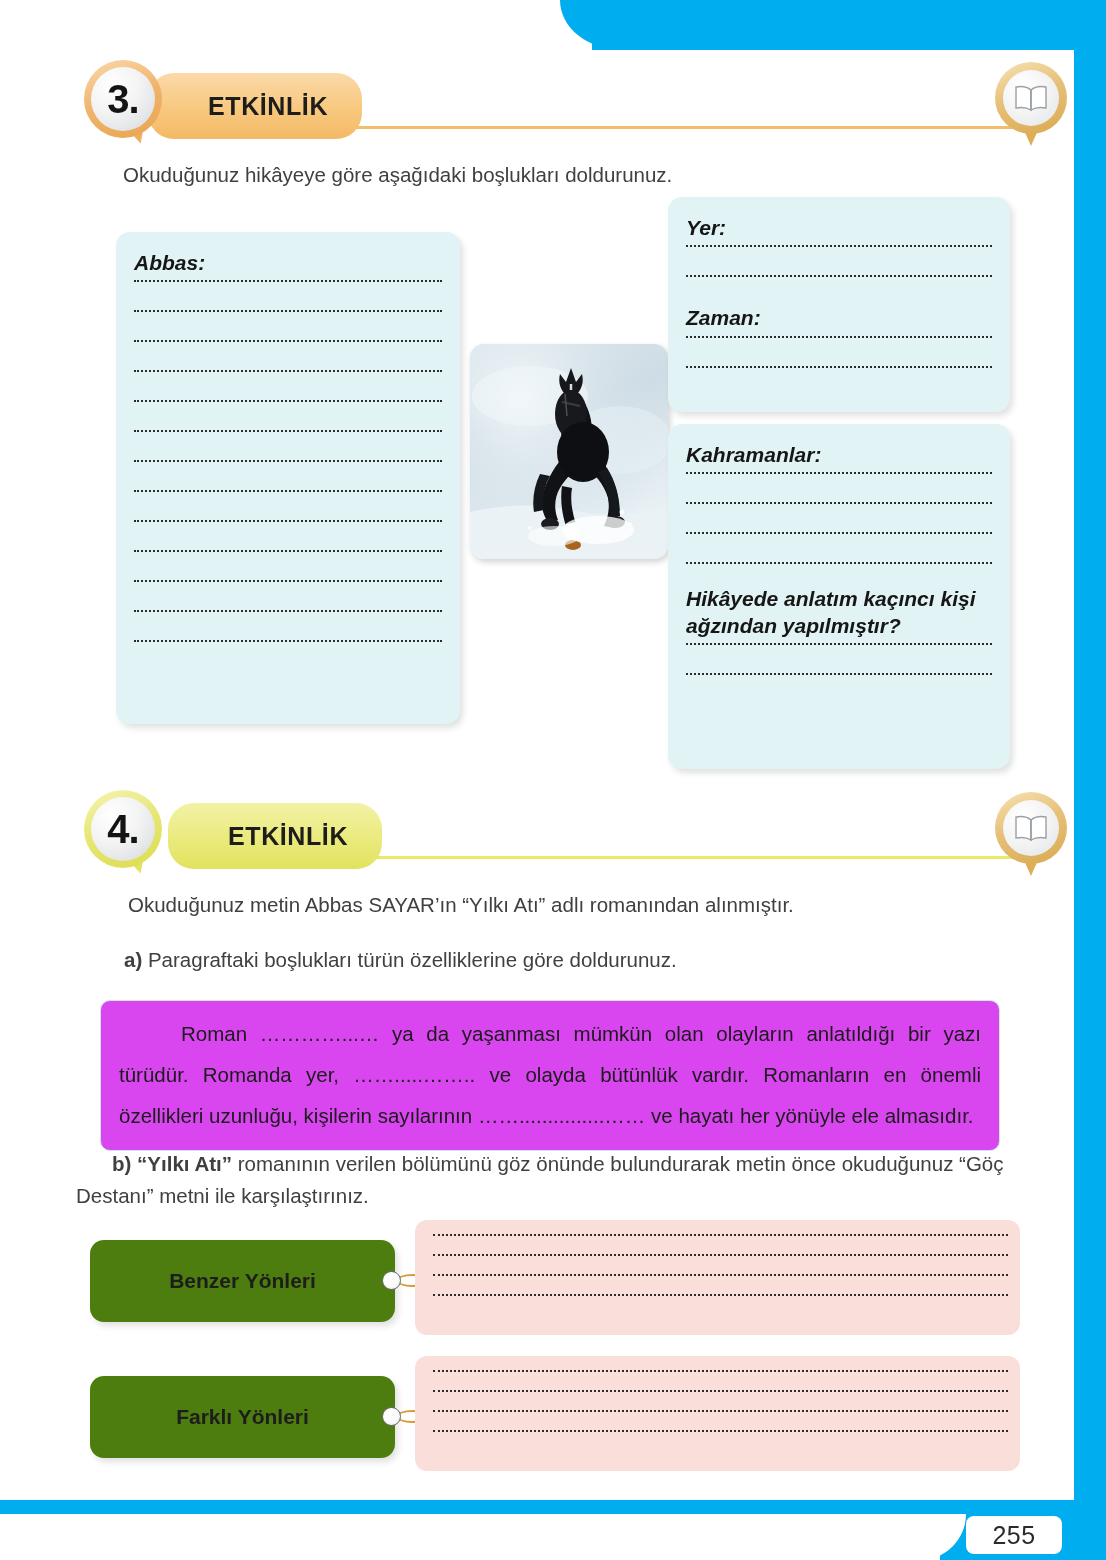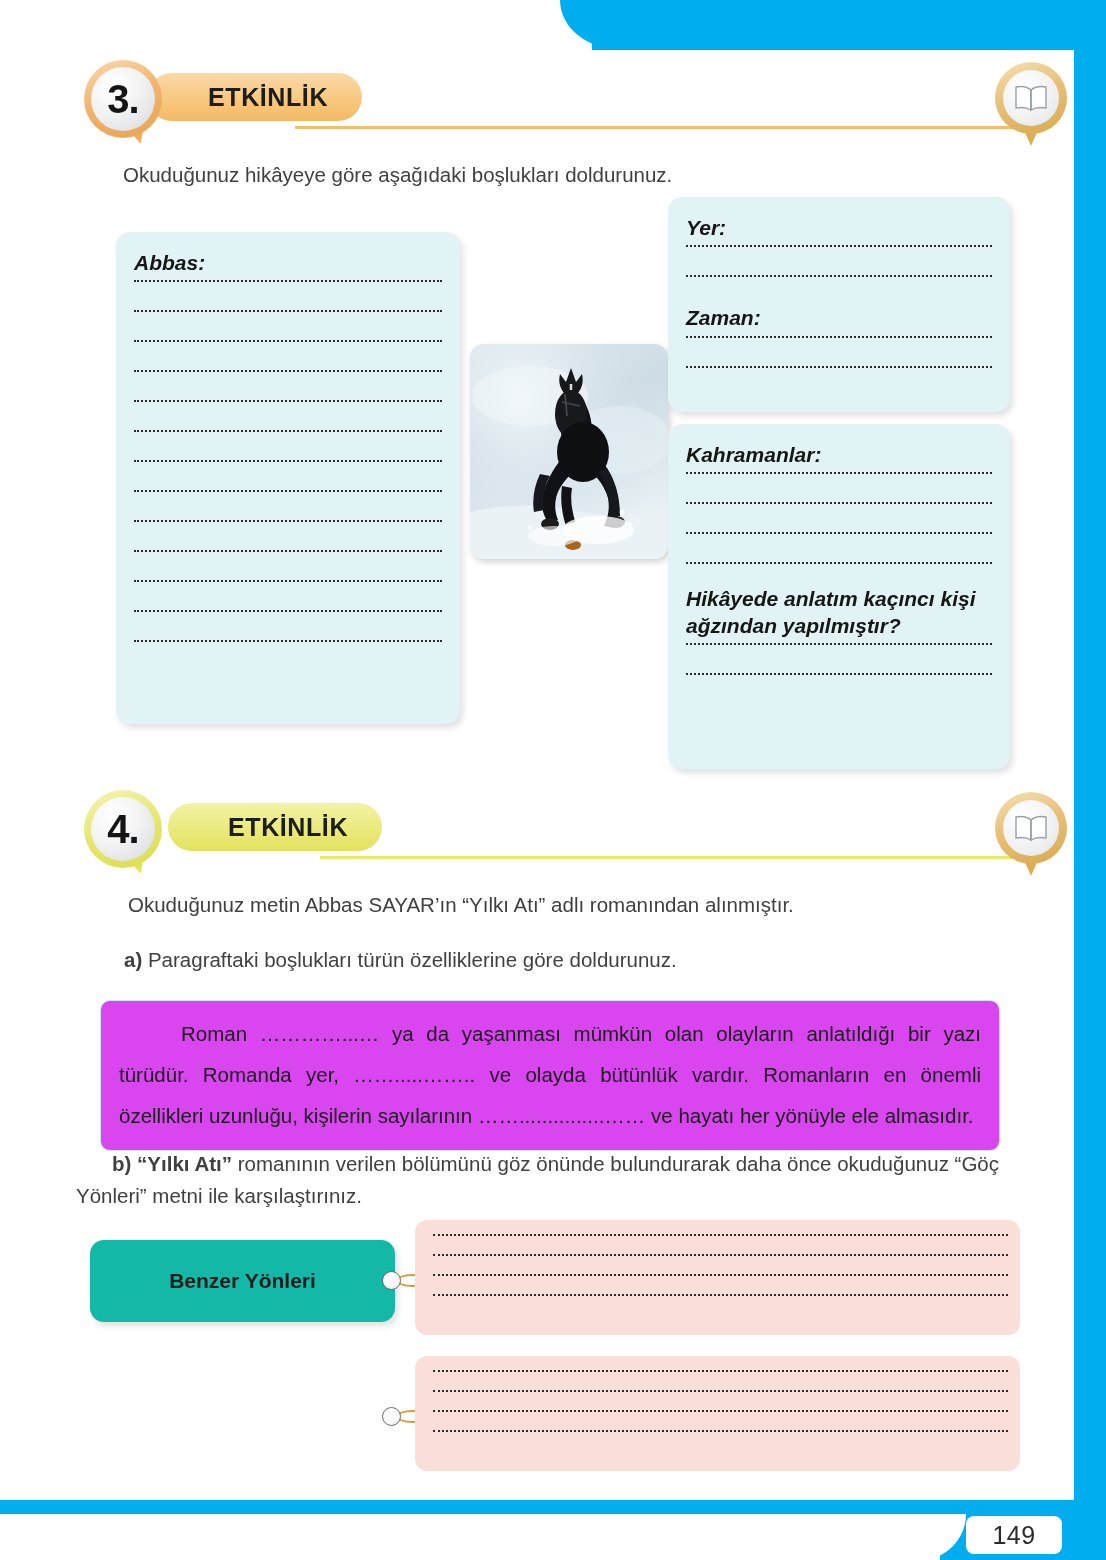--- a/index.html
+++ b/index.html
@@ -108,21 +108,21 @@
     width: 745px;
     height: 3px;
   }
   .act-rule.orange { background: #F3BE6C; }
   .act-rule.yellow { background: #E9E96A; }
 
   .act-pill {
     position: absolute;
     left: 148px;
     top: 13px;
-    height: 48px;
+    height: 66px;
     padding: 0 34px 0 60px;
     border-radius: 26px;
     display: flex;
     align-items: center;
     font-size: 25px;
     font-weight: bold;
     letter-spacing: .6px;
     color: #1d1d1b;
   }
   .act-pill.orange {
@@ -278,21 +278,21 @@
     line-height: 2.0;
     text-align: justify;
   }
   .paragraph-box .indent { display: inline-block; width: 62px; }
 
   
   .cmp-left {
     position: absolute;
     width: 305px;
     height: 82px;
-    background: #14b8a6;
+    background: #4d7c0f;
     border-radius: 14px;
     box-shadow: 3px 4px 6px rgba(0,0,0,.12);
     display: flex;
     align-items: center;
     justify-content: center;
     font-size: 21px;
     font-weight: bold;
     color: #1d1d1b;
   }
   .cmp-right {
@@ -484,49 +484,52 @@
     <b>a)</b>
     <span>Paragraftaki boşlukları türün özelliklerine göre doldurunuz.</span>
   </div>
 
   <div class="paragraph-box">
     <span class="indent"></span><span>Roman </span><span>…………...…</span><span> ya da yaşanması mümkün olan olayların anlatıldığı bir yazı türüdür. Romanda yer, </span><span>…….....……..</span><span> ve olayda bütünlük vardır. Romanların en önemli özellikleri  uzunluğu, kişilerin sayılarının </span><span>……...............……</span><span> ve hayatı her yönüyle ele almasıdır.</span>
   </div>
 
   <div class="btext" style="left:76px; top:1148px; width:960px; line-height:1.55">
     <span style="display:inline-block;width:36px"></span><b>b)</b>
-    <b>“Yılkı Atı”</b><span> romanının verilen bölümünü göz önünde bulundurarak daha önce okuduğunuz “Göç Yönleri” metni ile karşılaştırınız.</span>
+    <b>“Yılkı Atı”</b><span> romanının verilen bölümünü göz önünde bulundurarak metin önce okuduğunuz “Göç Destanı” metni ile karşılaştırınız.</span>
   </div>
 
   <div class="cmp-left" style="left:90px; top:1240px">
     <span>Benzer Yönleri</span>
   </div>
   <div class="connector" style="left:382px; top:1269px">
     <div class="link"></div>
     <div class="knob a"></div>
     <div class="knob b"></div>
   </div>
   <div class="cmp-right" style="top:1220px">
     <div class="dots"></div>
     <div class="dots"></div>
     <div class="dots"></div>
     <div class="dots"></div>
   </div>
 
+  <div class="cmp-left" style="left:90px; top:1376px">
+    <span>Farklı Yönleri</span>
+  </div>
   <div class="connector" style="left:382px; top:1405px">
     <div class="link"></div>
     <div class="knob a"></div>
     <div class="knob b"></div>
   </div>
   <div class="cmp-right" style="top:1356px">
     <div class="dots"></div>
     <div class="dots"></div>
     <div class="dots"></div>
     <div class="dots"></div>
   </div>
 
   <div class="bottom-blue-notch"></div>
   <div class="bottom-blue-bar"></div>
   <div class="bottom-left-white"></div>
   <div class="bottom-left-white-curve"></div>
-  <div class="page-number">149</div>
+  <div class="page-number">255</div>
 
 </div>
 
 </body></html>

